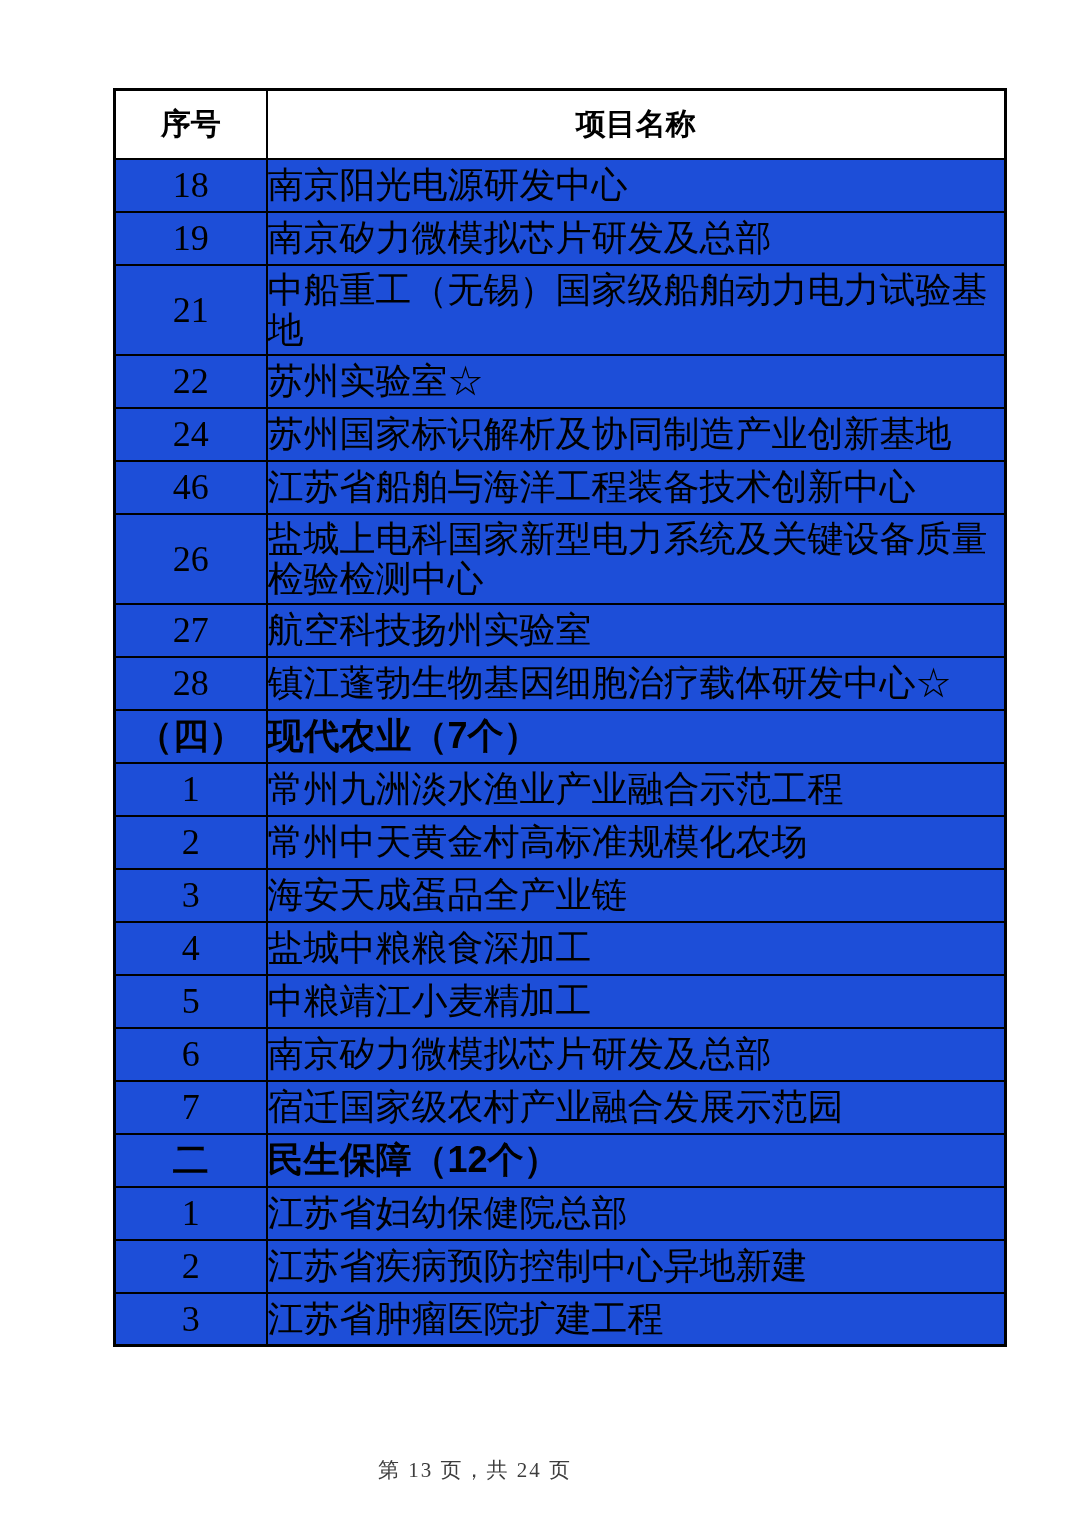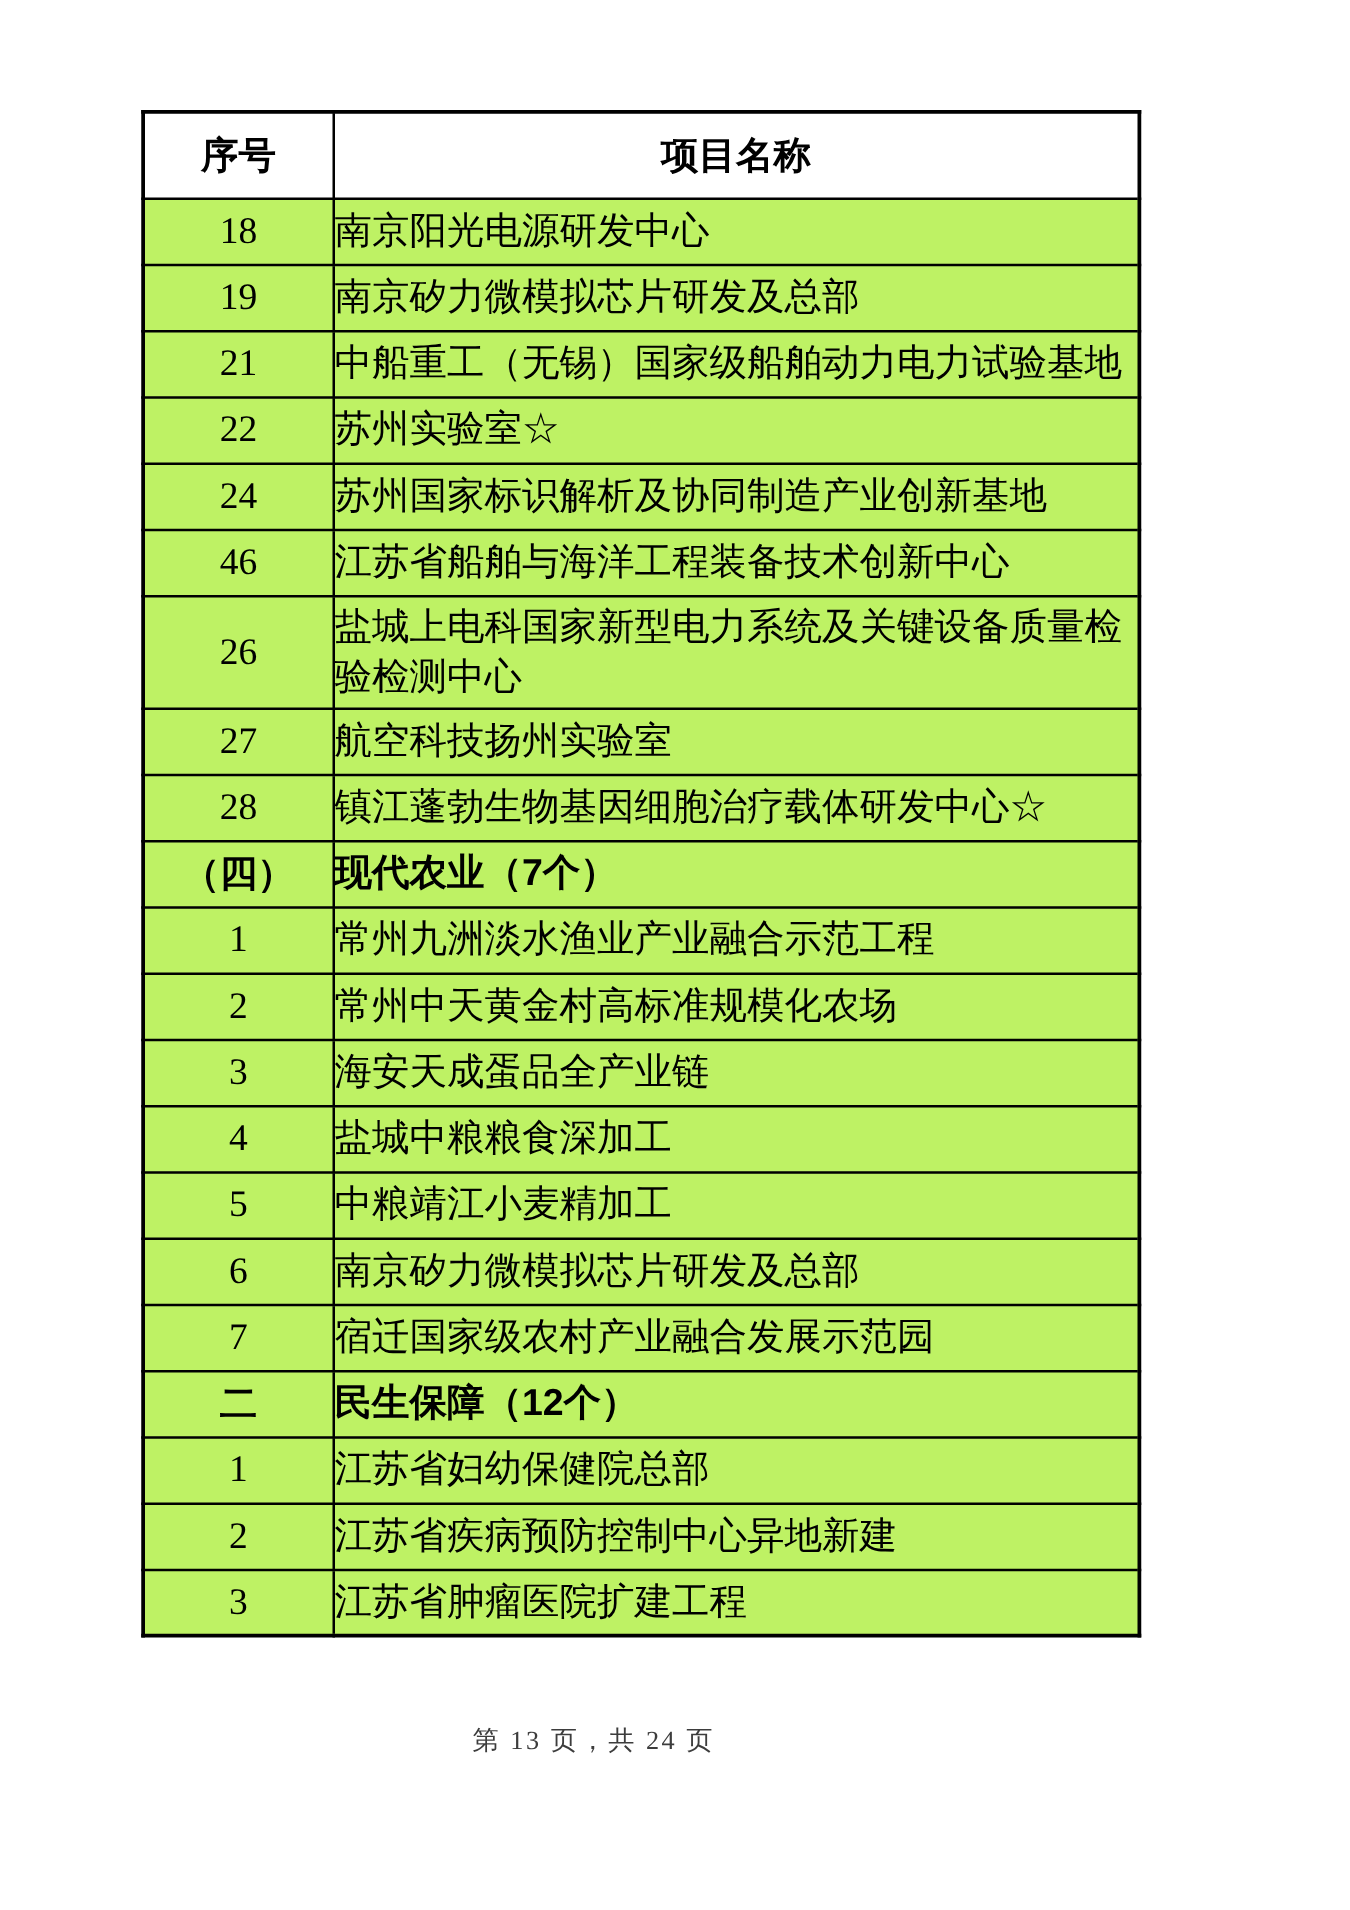--- a/index.html
+++ b/index.html
@@ -12,21 +12,21 @@
     background: #ffffff;
     position: relative;
     font-family: "Liberation Serif", "DejaVu Serif", serif;
     color: #000;
     overflow: hidden;
   }
   .doc-table {
     position: absolute;
     left: 113px;
     top: 88px;
-    width: 800px;
+    width: 894px;
     border-collapse: collapse;
     table-layout: fixed;
   }
   .doc-table, .doc-table th, .doc-table td {
     border: 2px solid #000;
   }
   .doc-table {
     border-width: 3px;
   }
   .doc-table col.num-col { width: 152px; }
@@ -34,42 +34,42 @@
   .doc-table th {
     font-family: "Liberation Sans", "DejaVu Sans", sans-serif;
     font-weight: bold;
     font-size: 30px;
     text-align: center;
     vertical-align: middle;
     background: #ffffff;
   }
   .doc-table tbody tr { height: 53px; }
   .doc-table td {
-    font-size: 30px;
+    font-size: 36px;
     vertical-align: middle;
-    background: #bef264;
+    background: #1d4ed8;
   }
   .doc-table td.num-cell {
     text-align: center;
     font-family: "Liberation Serif", "DejaVu Serif", serif;
     padding: 0 2px;
   }
   .doc-table td.name-cell {
     text-align: left;
     padding: 4px 0;
     line-height: 40px;
     word-break: break-all;
   }
   .doc-table tr.section td {
     font-family: "Liberation Sans", "DejaVu Sans", sans-serif;
     font-weight: bold;
   }
   .page-footer {
     position: absolute;
-    top: 1378px;
+    top: 1456px;
     left: 0;
     width: 950px;
     text-align: center;
     font-size: 21px;
     letter-spacing: 2px;
     color: #3d3d3d;
     font-family: "Liberation Serif", "DejaVu Serif", serif;
   }
 </style>
 </head>

